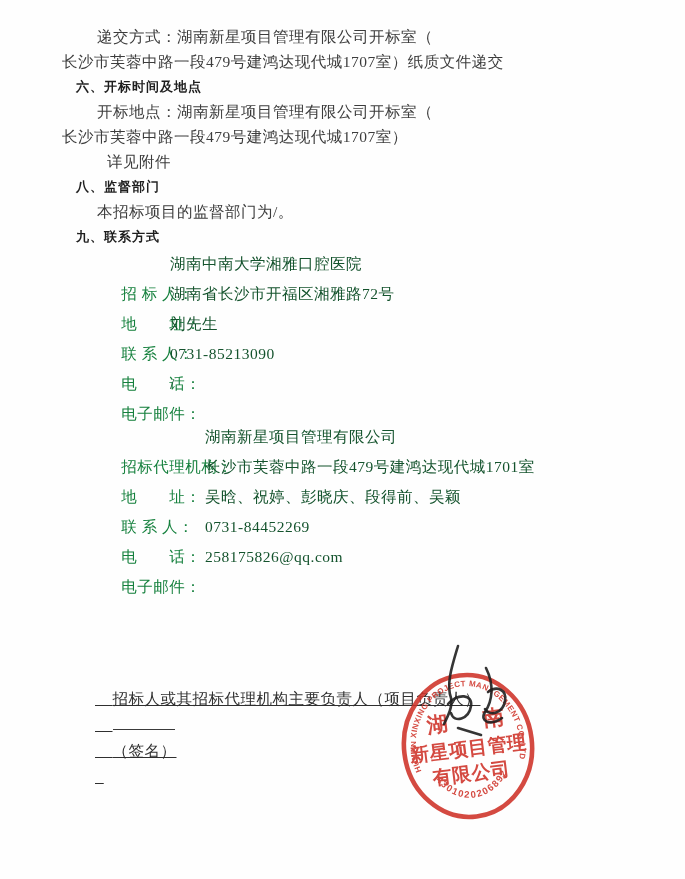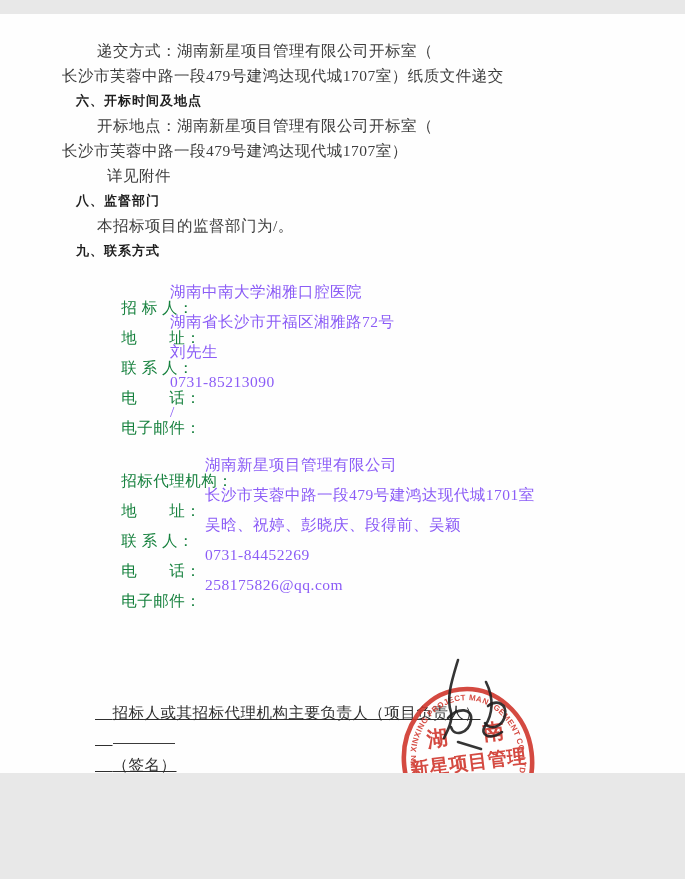--- a/index.html
+++ b/index.html
@@ -1,19 +1,19 @@
 <!DOCTYPE html>
 <html><head>
 <meta charset="utf-8">
 <style>
   html,body { margin:0; padding:0; background:#e8e8e8; }
   .page {
     position: relative;
-    width: 685px; height: 759px;
-    margin: 14px auto;
+    width: 685px; height: 879px;
+    margin: 0 auto;
     background: #fefefe;
     font-family: "Liberation Serif", "DejaVu Serif", serif;
     font-size: 15.5px;
     color: #3c3c3c;
     letter-spacing: 0.5px;
     box-sizing: border-box;
     padding: 24px 20px 0 62px;
     overflow: hidden;
   }
   .ln { margin:0; line-height:25px; white-space:pre; }
@@ -24,21 +24,21 @@
     font-family: "Liberation Sans", "DejaVu Sans", sans-serif;
     font-weight: bold;
     font-size: 13px;
     color: #1e1e1e;
     letter-spacing: 1px;
   }
   .contacts { margin-top:0; }
   .contacts.agency { margin-top:23px; }
   .crow { position:relative; line-height:30px; height:30px; white-space:pre; }
   .clabel { margin-left:33px; color:#15803d; }
-  .cvalue { position:absolute; top:14px; left:108px; color:#8b5cf6; }
+  .cvalue { position:absolute; top:0; left:108px; color:#14532d; }
   .agency .cvalue { left:143px; }
   .sigline { position:relative; line-height:26px; white-space:pre; color:#2f2f2f; z-index:1; }
   .sig1 { margin-top:88px; margin-left:33px;text-decoration:underline; }
   .sig2 { margin-top:28px; margin-left:163px; }
   .blank {
     display:inline-block;
     height:15px;
     border-bottom:1.5px solid #3a3a3a;
     vertical-align: baseline;
   }

